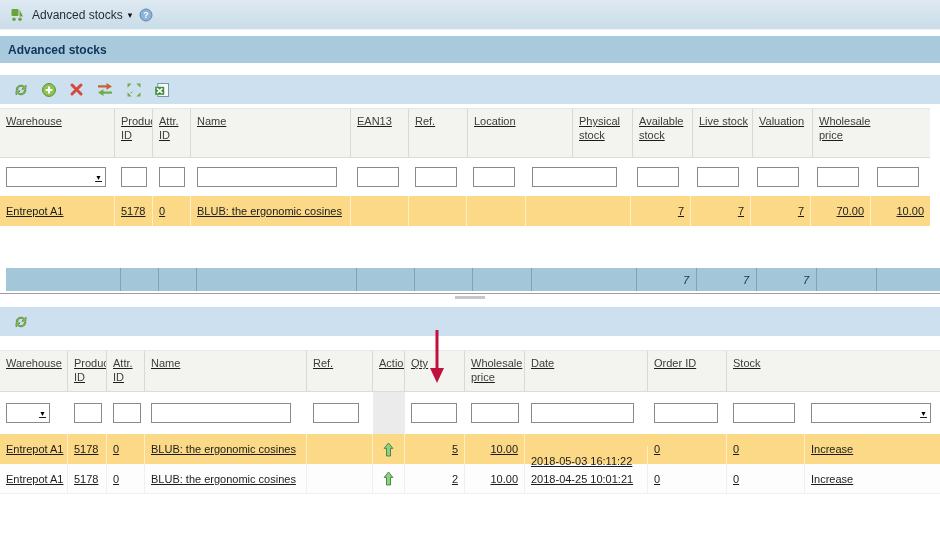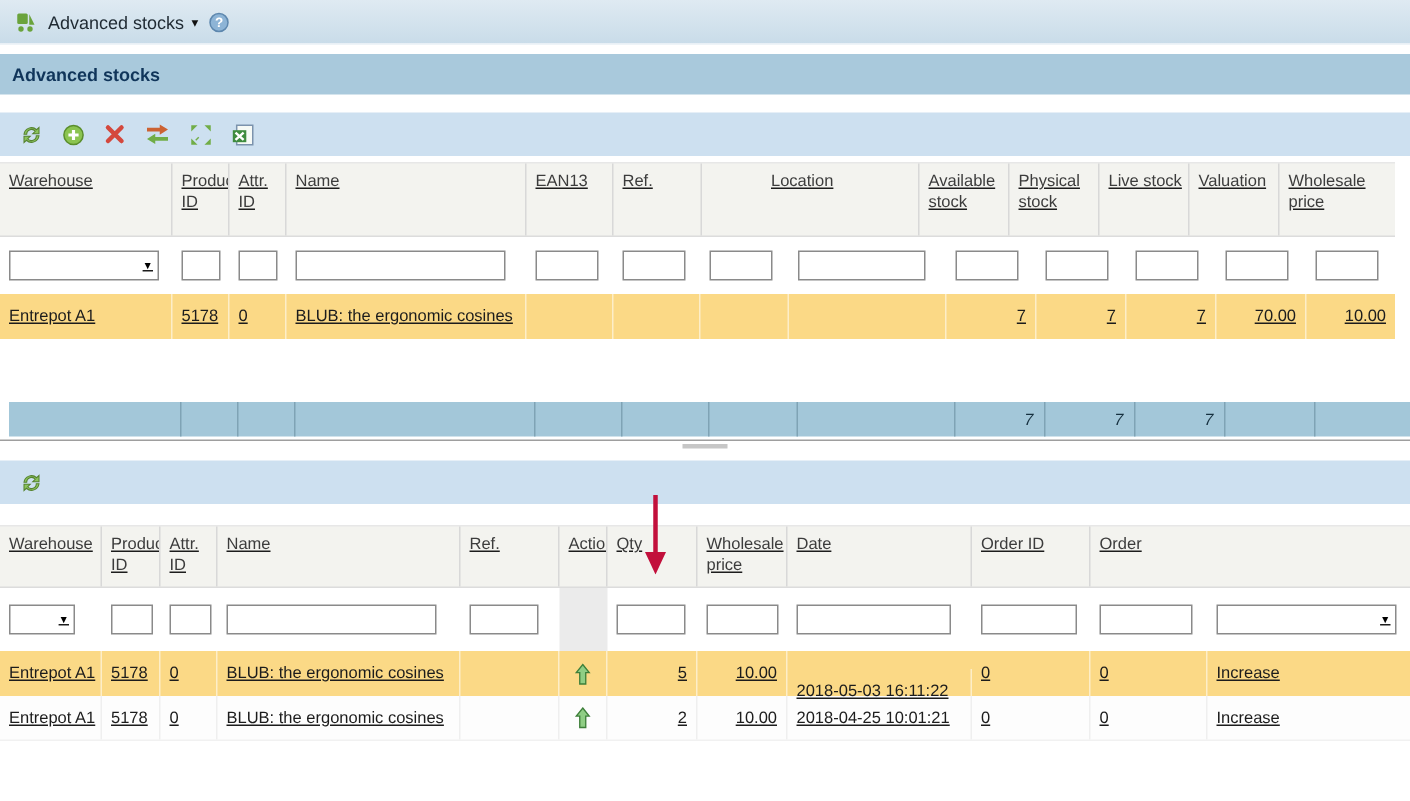--- a/index.html
+++ b/index.html
@@ -155,23 +155,23 @@
     </div>
 
   <div class="grid grid-t1" style="width: 930px;">
       <div class="thead">
         <div class="th" style="width: 115px;">Warehouse</div>
         <div class="th" style="width: 38px;">Product ID</div>
         <div class="th" style="width: 38px;">Attr. ID</div>
         <div class="th" style="width: 160px;">Name</div>
         <div class="th" style="width: 58px;">EAN13</div>
         <div class="th" style="width: 59px;">Ref.</div>
-        <div class="th" style="width: 105px; margin-left: 40px;">Location</div>
+        <div class="th" style="width: 105px;">Location</div>
+        <div class="th" style="width: 60px;">Physical stock</div>
         <div class="th" style="width: 60px;">Available stock</div>
-        <div class="th" style="width: 60px;">Physical stock</div>
         <div class="th" style="width: 60px;">Live stock</div>
         <div class="th" style="width: 60px;">Valuation</div>
         <div class="th" style="width: 59px;">Wholesale price</div>
       </div>
       <div class="frow">
         <div class="fcell" style="width: 115px;">
           <div class="fsel" style="width: 100px;">
             <span class="sel-caret">▼</span>
           </div>
         </div>
@@ -263,21 +263,21 @@
         <div class="th" style="width: 68px;">Warehouse</div>
         <div class="th" style="width: 39px;">Product ID</div>
         <div class="th" style="width: 38px;">Attr. ID</div>
         <div class="th" style="width: 162px;">Name</div>
         <div class="th" style="width: 66px;">Ref.</div>
         <div class="th" style="width: 32px;">Action</div>
         <div class="th" style="width: 60px;">Qty</div>
         <div class="th" style="width: 60px;">Wholesale price</div>
         <div class="th" style="width: 123px;">Date</div>
         <div class="th" style="width: 79px;">Order ID</div>
-        <div class="th" style="width: 135px;">Order</div>
+        <div class="th" style="width: 135px;">Stock</div>
       </div>
       <div class="frow">
         <div class="fcell" style="width: 68px;">
           <div class="fsel" style="width: 44px;">
             <span class="sel-caret">▼</span>
           </div>
         </div>
         <div class="fcell" style="width: 39px;">
           <input class="fin" style="width: 28px;">
         </div>

